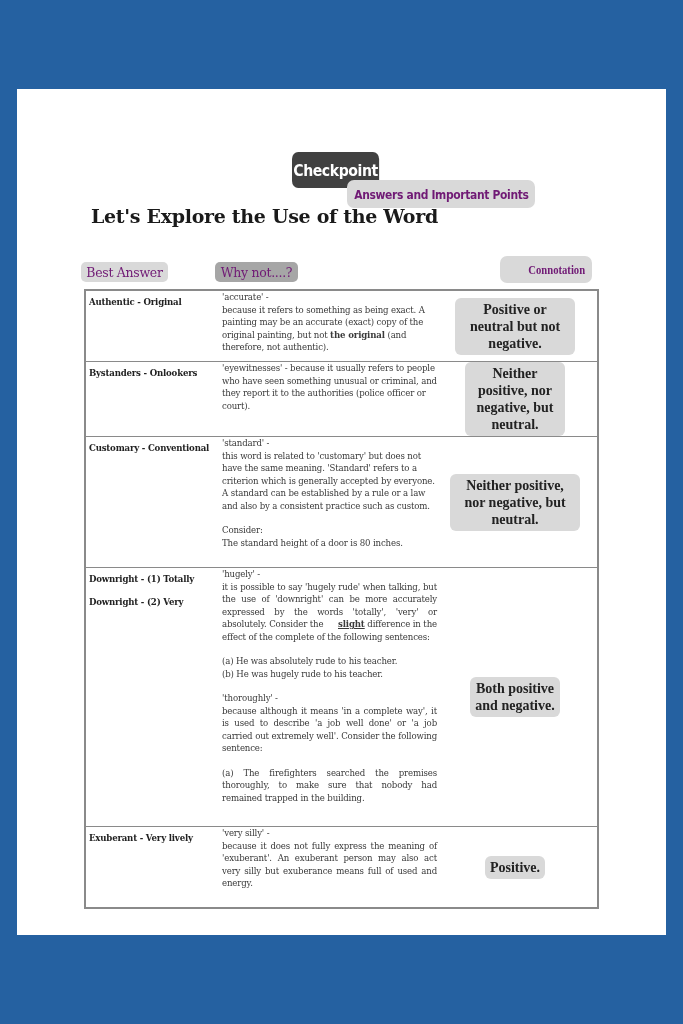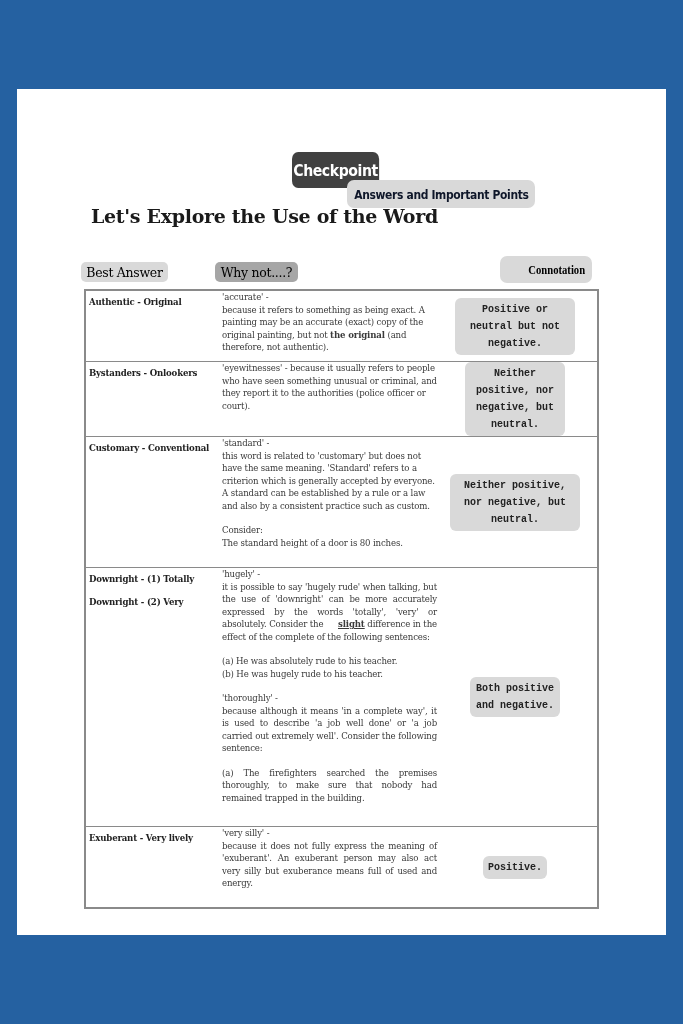--- a/index.html
+++ b/index.html
@@ -30,21 +30,21 @@
     display: flex; align-items: center; justify-content: center;
     transform: scaleX(0.88);
     transform-origin: left center;
   }
   .subtitle-pill {
     position: absolute;
     left: 347px; top: 180px;
     width: 188px; height: 28px;
     background: #d9d9d9;
     border-radius: 7px;
-    color: #0f172a;
+    color: #701a75;
     font-family: "DejaVu Sans", sans-serif;
     font-size: 12.5px;
     font-weight: bold;
     display: flex; align-items: center; justify-content: center;
     letter-spacing: -0.4px;
   }
   .subtitle-pill span { display: inline-block; transform: scaleX(0.86); white-space: nowrap; }
   .checkpoint span { white-space: nowrap; }
   .page-title {
     position: absolute;
@@ -55,21 +55,21 @@
     color: #1a1a1a;
     white-space: nowrap;
     letter-spacing: -0.3px;
   }
   .col-pill {
     position: absolute;
     height: 20px;
     border-radius: 5px;
     font-family: "DejaVu Serif", serif;
     font-size: 12.5px;
-    color: #000000;
+    color: #701a75;
     display: flex; align-items: center; justify-content: center;
     white-space: nowrap;
   }
   .pill-best { left: 81px; top: 262px; width: 87px; background: #d9d9d9; letter-spacing: -0.3px; }
   .pill-why { left: 215px; top: 262px; width: 83px; background: #a6a6a6; letter-spacing: -0.3px; }
   .pill-conn {
     left: 500px; top: 256px; width: 71px; height: 27px;
     background: #d9d9d9; border-radius: 7px;
     font-family: "Liberation Serif", serif; font-weight: bold; font-size: 13px; padding-left: 21px;
   }
@@ -110,23 +110,23 @@
   td.conn {
     vertical-align: middle !important;
     text-align: center;
     padding: 0 4px 0 0 !important;
   }
   .conn-pill {
     display: inline-block;
     background: #d9d9d9;
     border-radius: 6px;
     padding: 3px 5px;
-    font-family: Liberation Mono, monospace;
-    font-weight: bold;
-    font-size: 10px;
+    font-family: Liberation Serif, serif;
+    font-weight: bold;
+    font-size: 14px;
     line-height: 17px;
     color: #222;
   }
   .conn-pill span { display: inline-block; }
   tr.r1 td { height: 64px; }
   tr.r2 td { height: 57px; }
   tr.r3 td { height: 124px; }
   tr.r4 td { height: 252px; }
   tr.r5 td { height: 74px; }
   b.u { text-decoration: underline; margin-left: 12px; }

